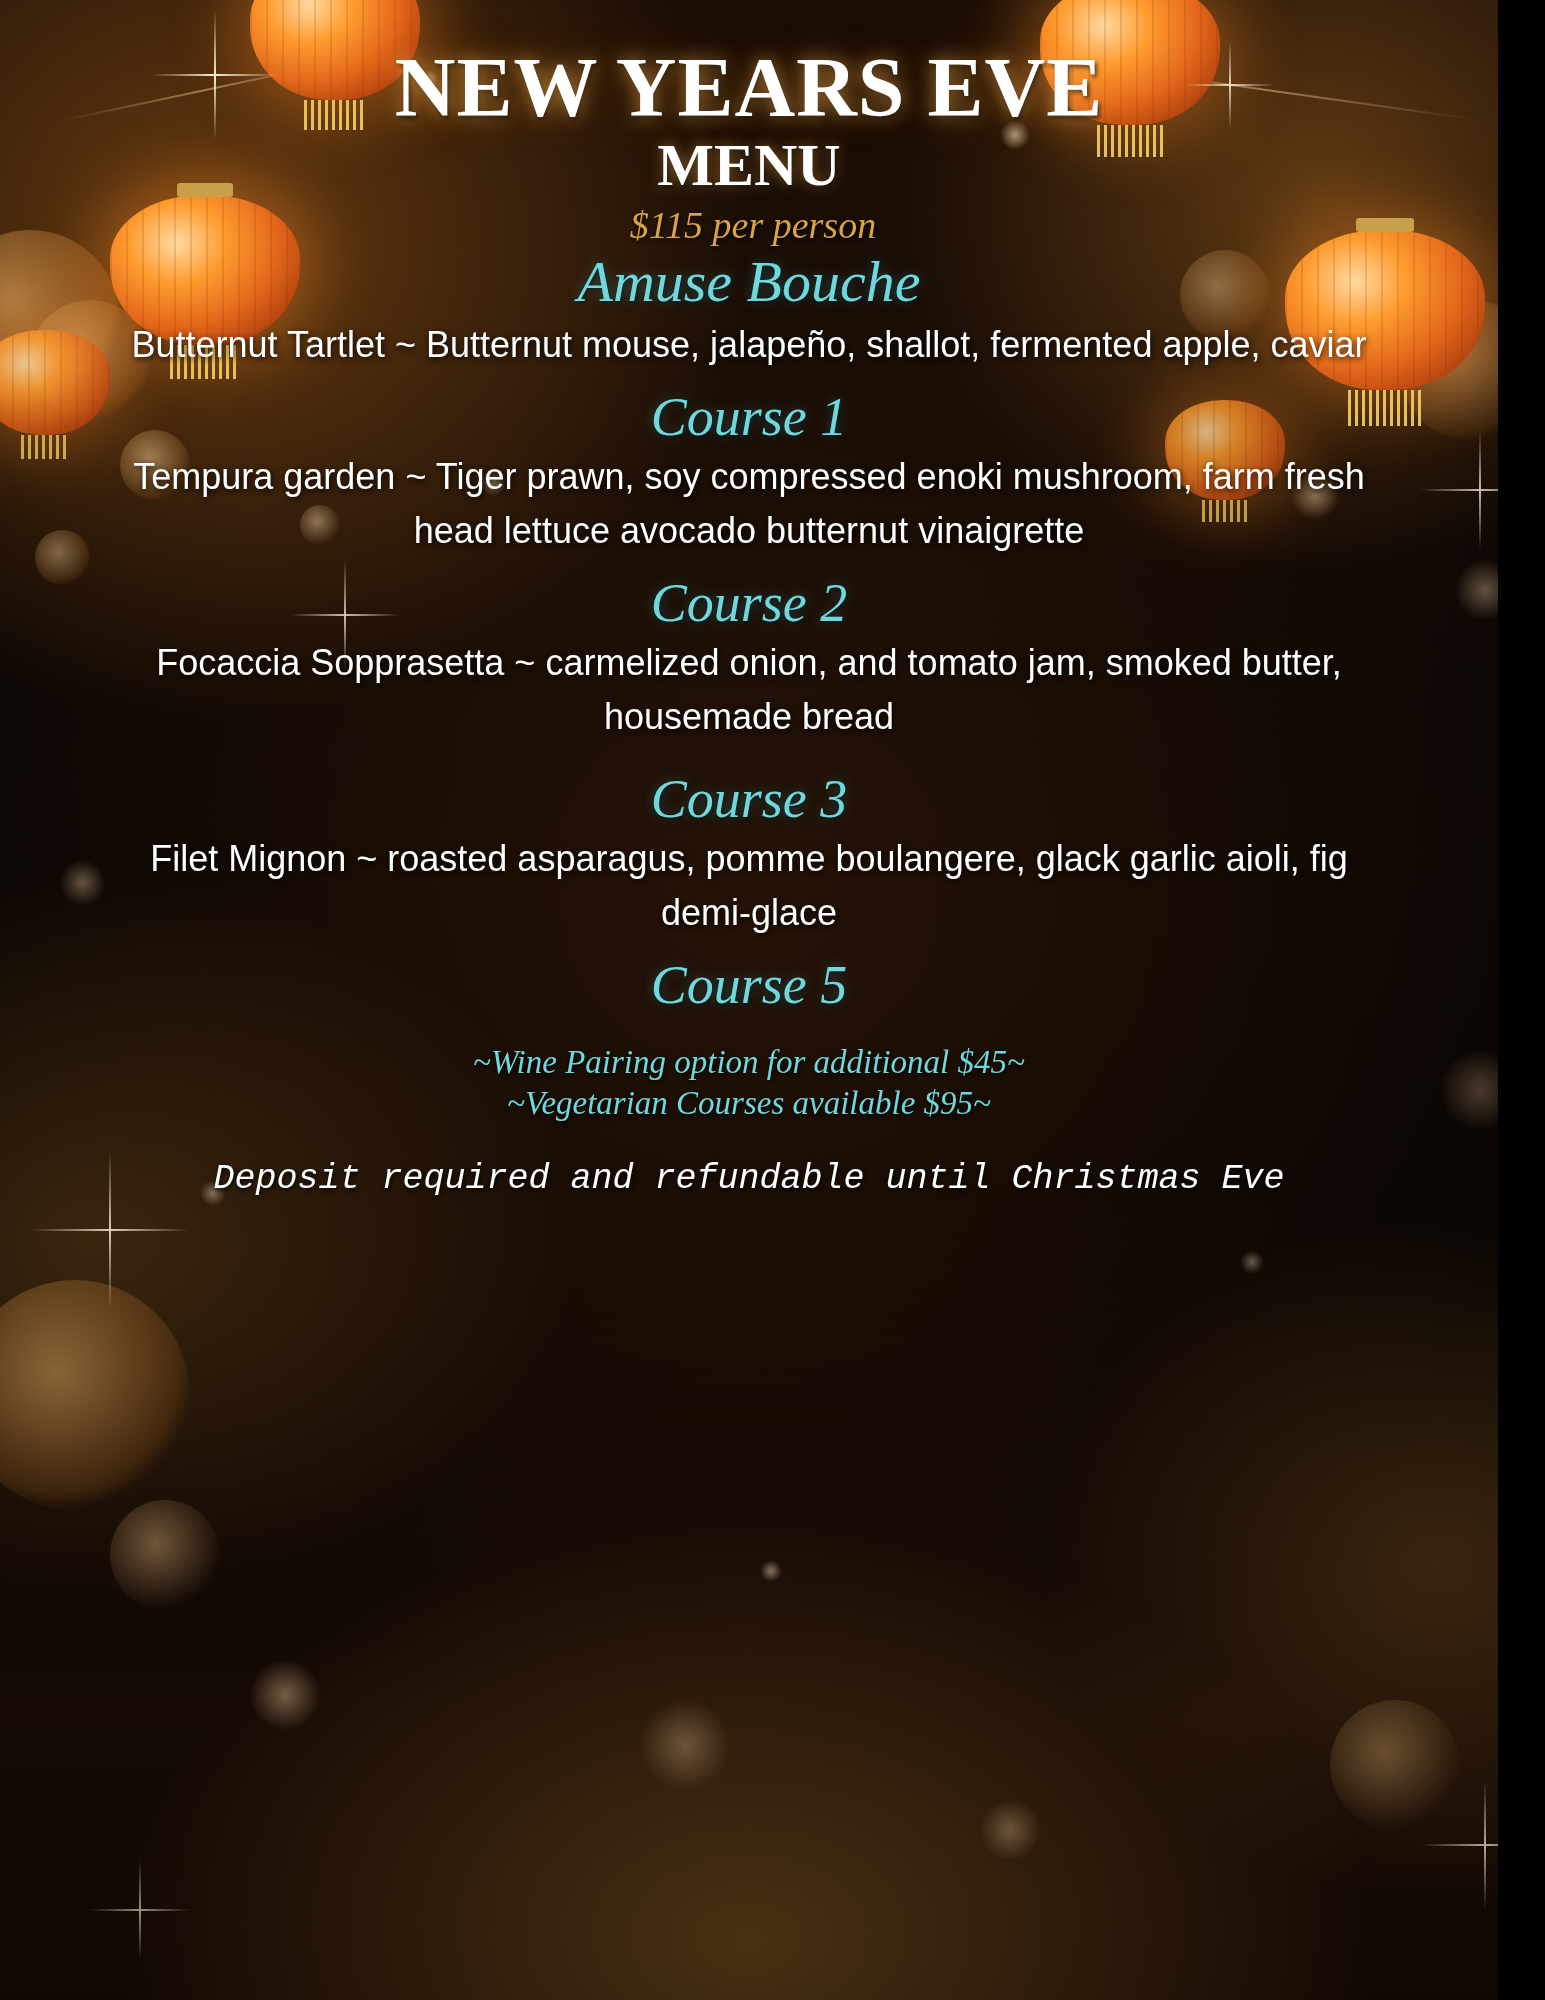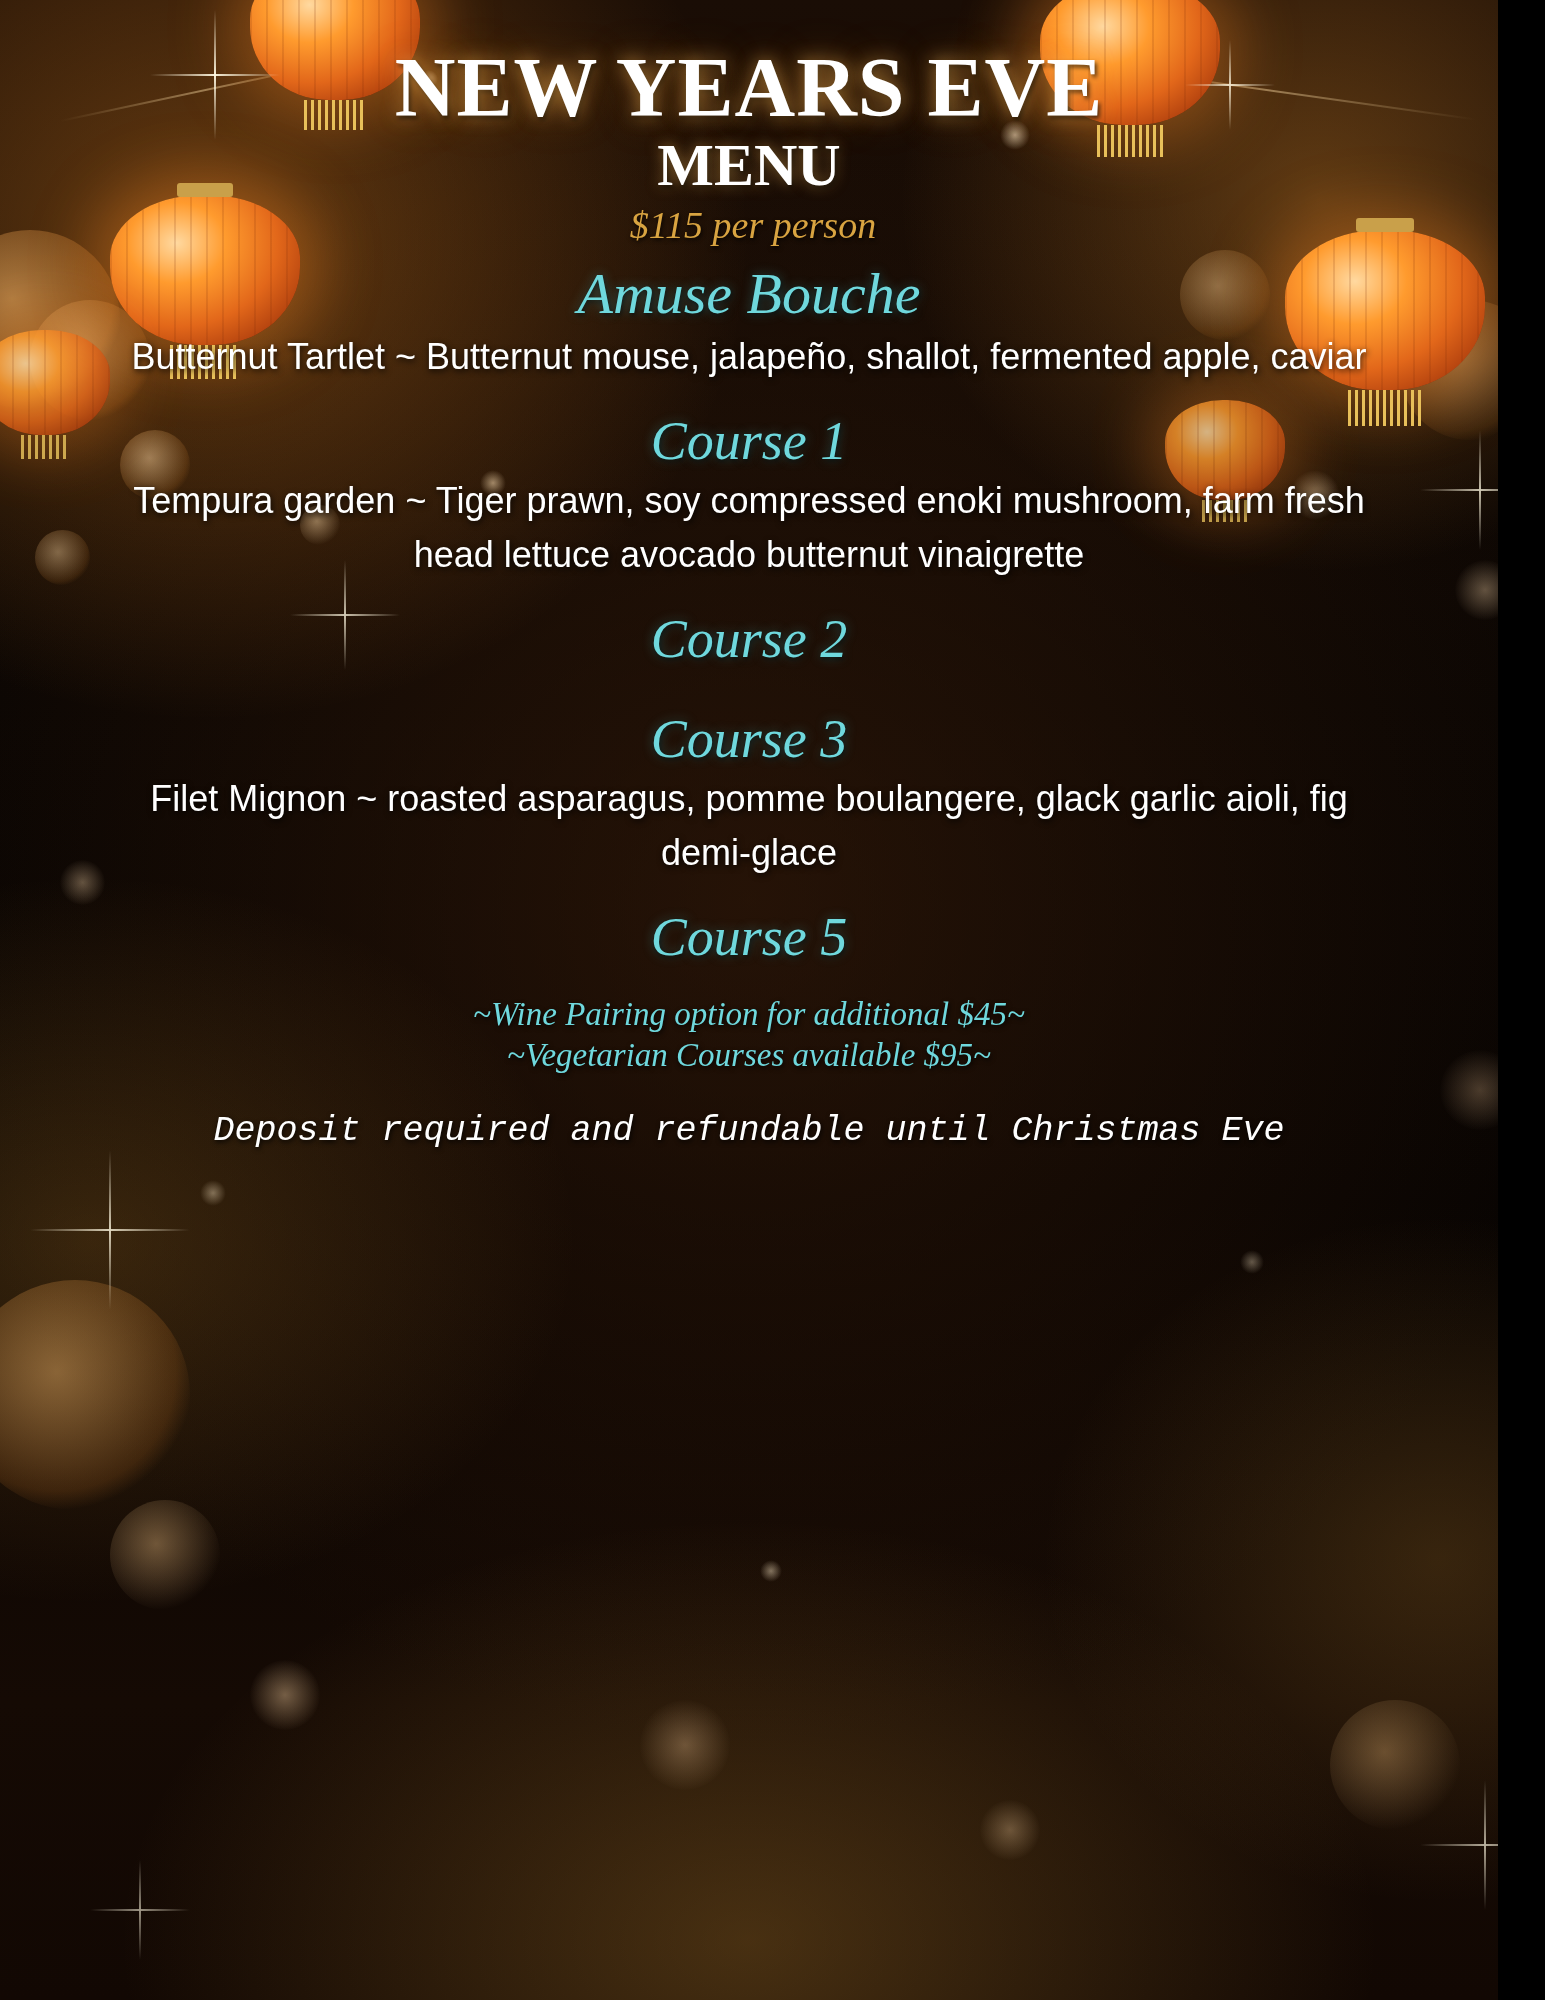--- a/index.html
+++ b/index.html
@@ -127,21 +127,21 @@
     font-size: 38px;
     color: #d9a441;
     margin: 6px 0 0 8px;
     text-shadow: 1px 2px 4px rgba(0,0,0,0.85);
   }
   .course-title {
     font-family: "Liberation Serif", serif;
     font-style: italic;
     font-size: 54px;
     color: #6fd8dd;
-    margin: 14px 0 2px 0;
+    margin: 2px 0 2px 0;
     line-height: 1.15;
     text-shadow: 0 0 12px rgba(80,210,220,0.35), 1px 2px 5px rgba(0,0,0,0.85);
   }
   .course-title.amuse { font-size: 58px; }
 
   .desc {
     font-family: "Liberation Sans", sans-serif;
     font-size: 36px;
     color: #ffffff;
     line-height: 1.5;
@@ -260,20 +260,21 @@
 
     <div class="course-block">
       <div class="course-title">Course 1</div>
       <div class="desc">Tempura garden ~ Tiger prawn, soy compressed enoki mushroom, farm fresh head lettuce avocado butternut vinaigrette</div>
     </div>
 
     <div class="spacer-sm"></div>
 
     <div class="course-block">
       <div class="course-title">Course 2</div>
+      <div class="desc">Focaccia Sopprasetta ~ carmelized onion, and tomato jam, smoked butter, housemade bread</div>
     </div>
 
     <div class="spacer-md"></div>
 
     <div class="course-block">
       <div class="course-title">Course 3</div>
       <div class="desc">Filet Mignon ~ roasted asparagus, pomme boulangere, glack garlic aioli, fig demi-glace</div>
     </div>
 
     <div class="spacer-sm"></div>

